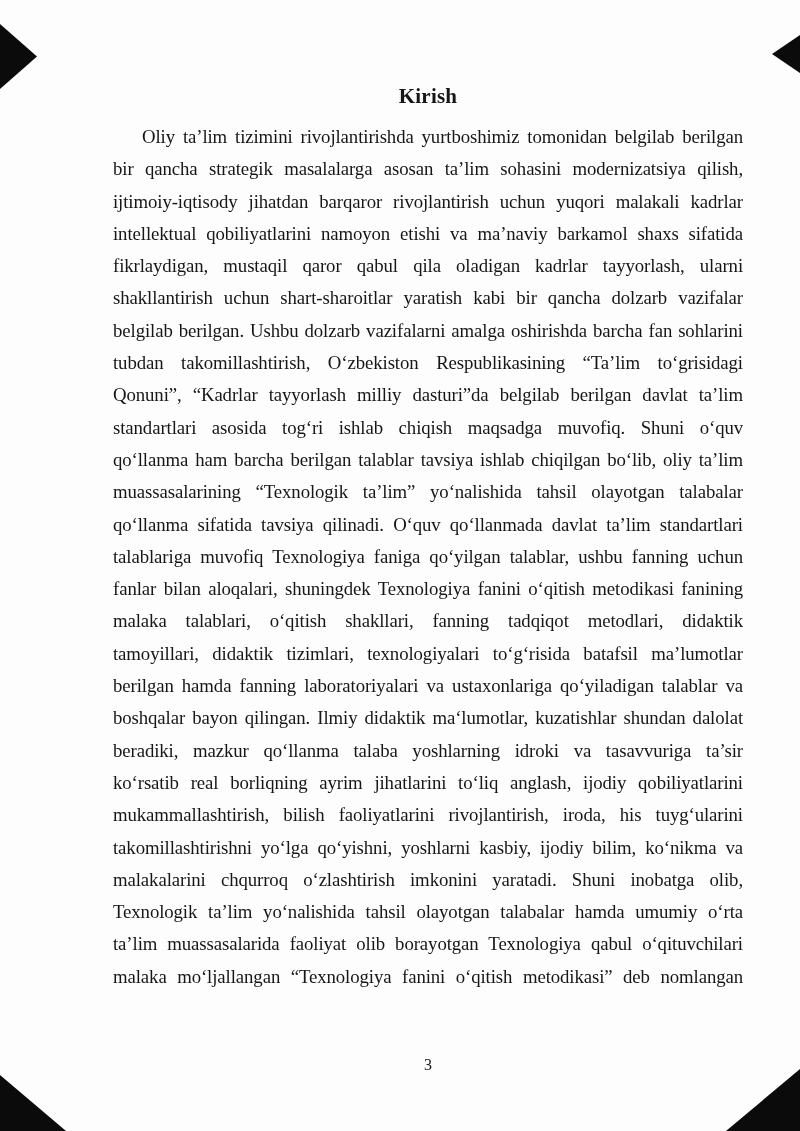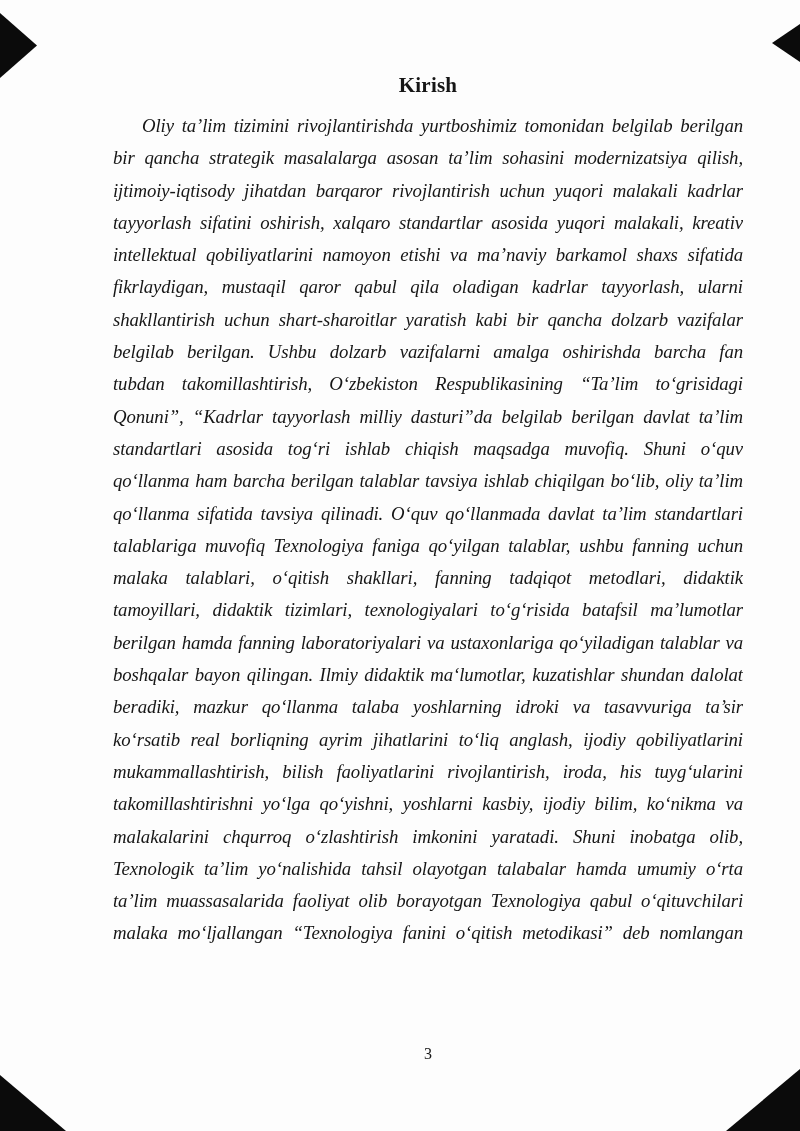--- a/index.html
+++ b/index.html
@@ -11,20 +11,21 @@
     height: 1131px;
     background: #fdfdfd;
     position: relative;
     overflow: hidden;
     font-family: "Liberation Serif", "DejaVu Serif", serif;
     color: #161616;
   }
   .page {
     position: absolute;
     inset: 0;
+    margin-top: 11px;
   }
   .doc-title {
     position: absolute;
     left: 113px;
     top: 72px;
     width: 630px;
     text-align: center;
     font-weight: bold;
     font-size: 21px;
     line-height: 26px;
@@ -39,21 +40,20 @@
   .line {
     height: 32.3px;
     line-height: 32.3px;
     font-size: 18.8px;
     letter-spacing: -0.1px;
     text-align: justify;
     text-align-last: justify;
     text-justify: inter-word;
     white-space: normal;
     overflow: hidden;
-    font-style: italic;
   }
   .line:first-child {
     text-indent: 29px;
   }
   .page-number {
     position: absolute;
     left: 113px;
     top: 1044px;
     width: 630px;
     text-align: center;
@@ -90,31 +90,32 @@
   <div class="scan-corner tr"></div>
   <div class="scan-corner bl"></div>
   <div class="scan-corner br"></div>
 
   <div class="doc-title">Kirish</div>
 
   <div class="paragraph">
       <div class="line">Oliy ta’lim tizimini rivojlantirishda yurtboshimiz tomonidan belgilab berilgan</div>
       <div class="line">bir qancha strategik masalalarga asosan ta’lim sohasini modernizatsiya qilish,</div>
       <div class="line">ijtimoiy-iqtisody jihatdan barqaror rivojlantirish uchun yuqori malakali kadrlar</div>
-      <div class="line">tayyorlash sifatini oshirish, xalqaro standartlar asosida yuqori malakali, kreativ</div>
       <div class="line">intellektual qobiliyatlarini namoyon etishi va ma’naviy barkamol shaxs sifatida</div>
       <div class="line">fikrlaydigan, mustaqil qaror qabul qila oladigan kadrlar tayyorlash, ularni</div>
       <div class="line">shakllantirish uchun shart-sharoitlar yaratish kabi bir qancha dolzarb vazifalar</div>
       <div class="line">belgilab berilgan. Ushbu dolzarb vazifalarni amalga oshirishda barcha fan sohlarini</div>
       <div class="line">tubdan takomillashtirish, Oʻzbekiston Respublikasining “Ta’lim toʻgrisidagi</div>
       <div class="line">Qonuni”, “Kadrlar tayyorlash milliy dasturi”da belgilab berilgan davlat ta’lim</div>
       <div class="line">standartlari asosida togʻri ishlab chiqish maqsadga muvofiq. Shuni oʻquv</div>
       <div class="line">qoʻllanma ham barcha berilgan talablar tavsiya ishlab chiqilgan boʻlib, oliy ta’lim</div>
+      <div class="line">muassasalarining “Texnologik ta’lim” yoʻnalishida tahsil olayotgan talabalar</div>
       <div class="line">qoʻllanma sifatida tavsiya qilinadi. Oʻquv qoʻllanmada davlat ta’lim standartlari</div>
       <div class="line">talablariga muvofiq Texnologiya faniga qoʻyilgan talablar, ushbu fanning uchun</div>
+      <div class="line">fanlar bilan aloqalari, shuningdek Texnologiya fanini oʻqitish metodikasi fanining</div>
       <div class="line">malaka talablari, oʻqitish shakllari, fanning tadqiqot metodlari, didaktik</div>
       <div class="line">tamoyillari, didaktik tizimlari, texnologiyalari toʻgʻrisida batafsil ma’lumotlar</div>
       <div class="line">berilgan hamda fanning laboratoriyalari va ustaxonlariga qoʻyiladigan talablar va</div>
       <div class="line">boshqalar bayon qilingan. Ilmiy didaktik maʻlumotlar, kuzatishlar shundan dalolat</div>
       <div class="line">beradiki, mazkur qoʻllanma talaba yoshlarning idroki va tasavvuriga ta’sir</div>
       <div class="line">koʻrsatib real borliqning ayrim jihatlarini toʻliq anglash, ijodiy qobiliyatlarini</div>
       <div class="line">mukammallashtirish, bilish faoliyatlarini rivojlantirish, iroda, his tuygʻularini</div>
       <div class="line">takomillashtirishni yoʻlga qoʻyishni, yoshlarni kasbiy, ijodiy bilim, koʻnikma va</div>
       <div class="line">malakalarini chqurroq oʻzlashtirish imkonini yaratadi. Shuni inobatga olib,</div>
       <div class="line">Texnologik ta’lim yoʻnalishida tahsil olayotgan talabalar hamda umumiy oʻrta</div>

